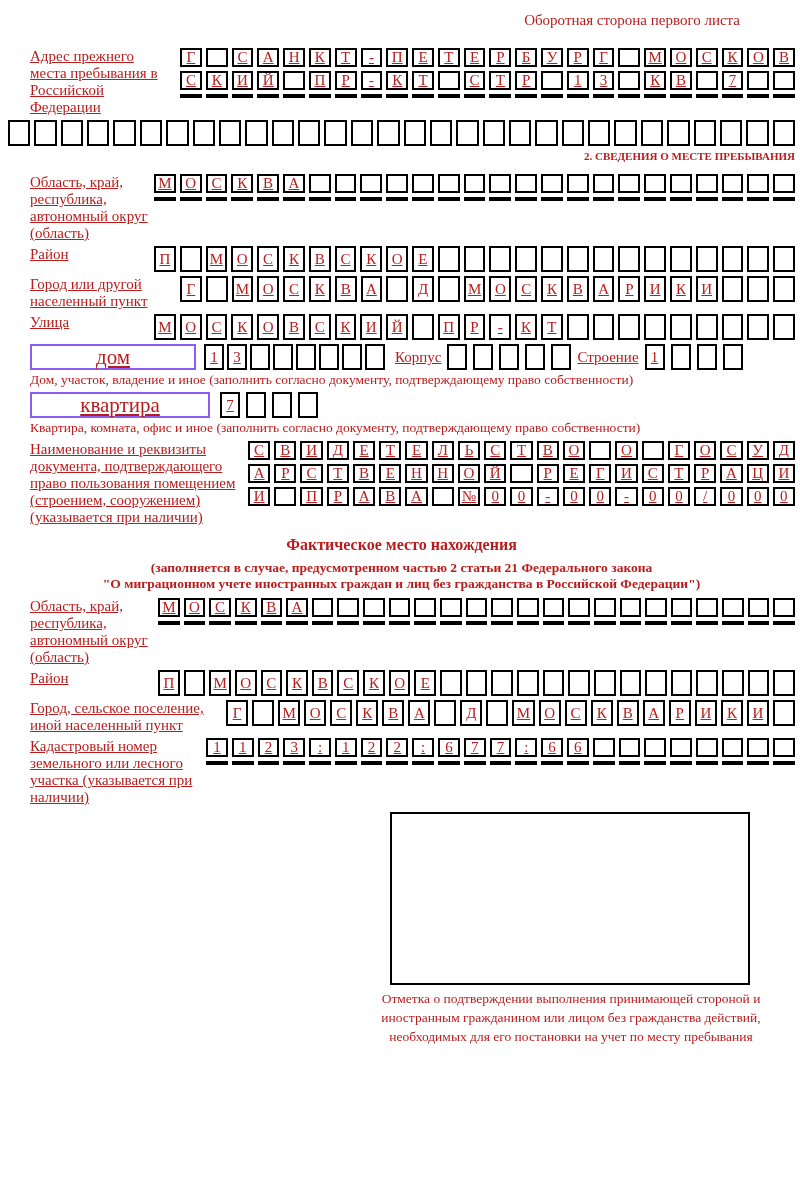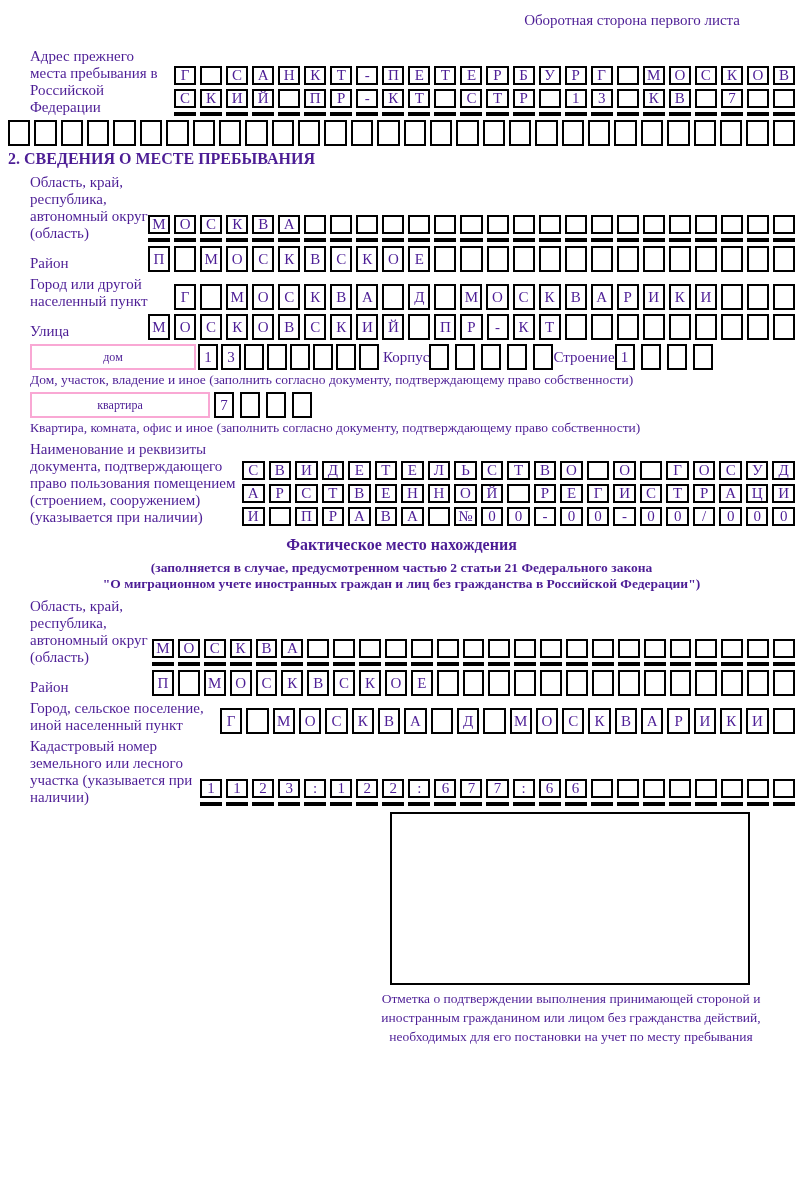--- a/index.html
+++ b/index.html
@@ -1,52 +1,52 @@
 <!DOCTYPE html>
 <html><head>
 <meta charset="utf-8">
 <style>
   * { margin:0; padding:0; box-sizing:border-box; }
   html,body { background:#fff; }
   .page {
     position:relative;
     width:800px; height:1180px;
-    background:#fff; color:#4c1d95;
+    background:#fff; color:#b91c1c;
     font-family:"Liberation Serif", "DejaVu Serif", serif;
     padding:12px 5px 0 8px;
     overflow:hidden;
   }
   .side-note { text-align:right; padding-right:55px; font-size:15px; height:18px; }
 
-  .frow { display:flex; align-items:flex-end; gap:0; margin-bottom:4px; }
+  .frow { display:flex; align-items:flex-start; gap:6px; margin-bottom:4px;text-decoration:underline; }
   .flabel { flex:0 0 auto; padding-left:22px; font-size:15px; line-height:17px; }
   .w-s1 { width:166px; }
   .w-n2 { width:140px; }
   .w-g2 { width:166px; }
   .w-nf { width:144px; }
   .w-gf { width:212px; }
   .w-kd { width:192px; }
   .w-doc{ width:234px; }
 
   .rows { display:flex; flex-direction:column; gap:4px; flex:1; }
   .cellrow { display:grid; grid-template-columns:repeat(var(--n),1fr); gap:4px; height:26px; flex:1; }
   .cellrow.fixed { display:grid; grid-template-columns:repeat(var(--n),20px); gap:3px; height:26px; flex:none; }
   .cell {
     border:2px solid #000; background:#fff;
     display:flex; align-items:center; justify-content:center;
     font-size:15px; line-height:1; overflow:hidden;
   }
   .fullrow-wrap { margin-bottom:4px; }
 
   .caption { text-align:center; font-size:13.5px; line-height:16px; margin-bottom:3px; }
-  .sec-title { text-align:left; font-size:16px; font-weight:bold; margin:4px 0 4px 0; height:20px; }
+  .sec-title { text-align:right; font-size:11px; font-weight:bold; margin:4px 0 4px 0; height:20px; }
 
   .widebox {
-    border:2px solid #f9a8d4; height:26px; display:flex; align-items:center; justify-content:center;
-    font-size:12px; flex:0 0 auto;
+    border:2px solid #8b5cf6; height:26px; display:flex; align-items:center; justify-content:center;
+    font-size:21px; flex:0 0 auto;
   }
   .inline-label { font-size:15px; line-height:26px; flex:0 0 auto; }
   .checkbox {
     width:20px; height:26px; border:2px solid #000; flex:0 0 auto;
     display:flex; align-items:center; justify-content:center; font-size:15px;
   }
   .mesto-row { display:flex; align-items:flex-start; gap:10px; margin:5px 0 1px 0; padding-left:22px; }
   .opt-gap { width:8px; flex:0 0 auto; }
   .note-center { width:608px; text-align:center; font-size:13.5px; line-height:16px; margin-bottom:5px; }
 

